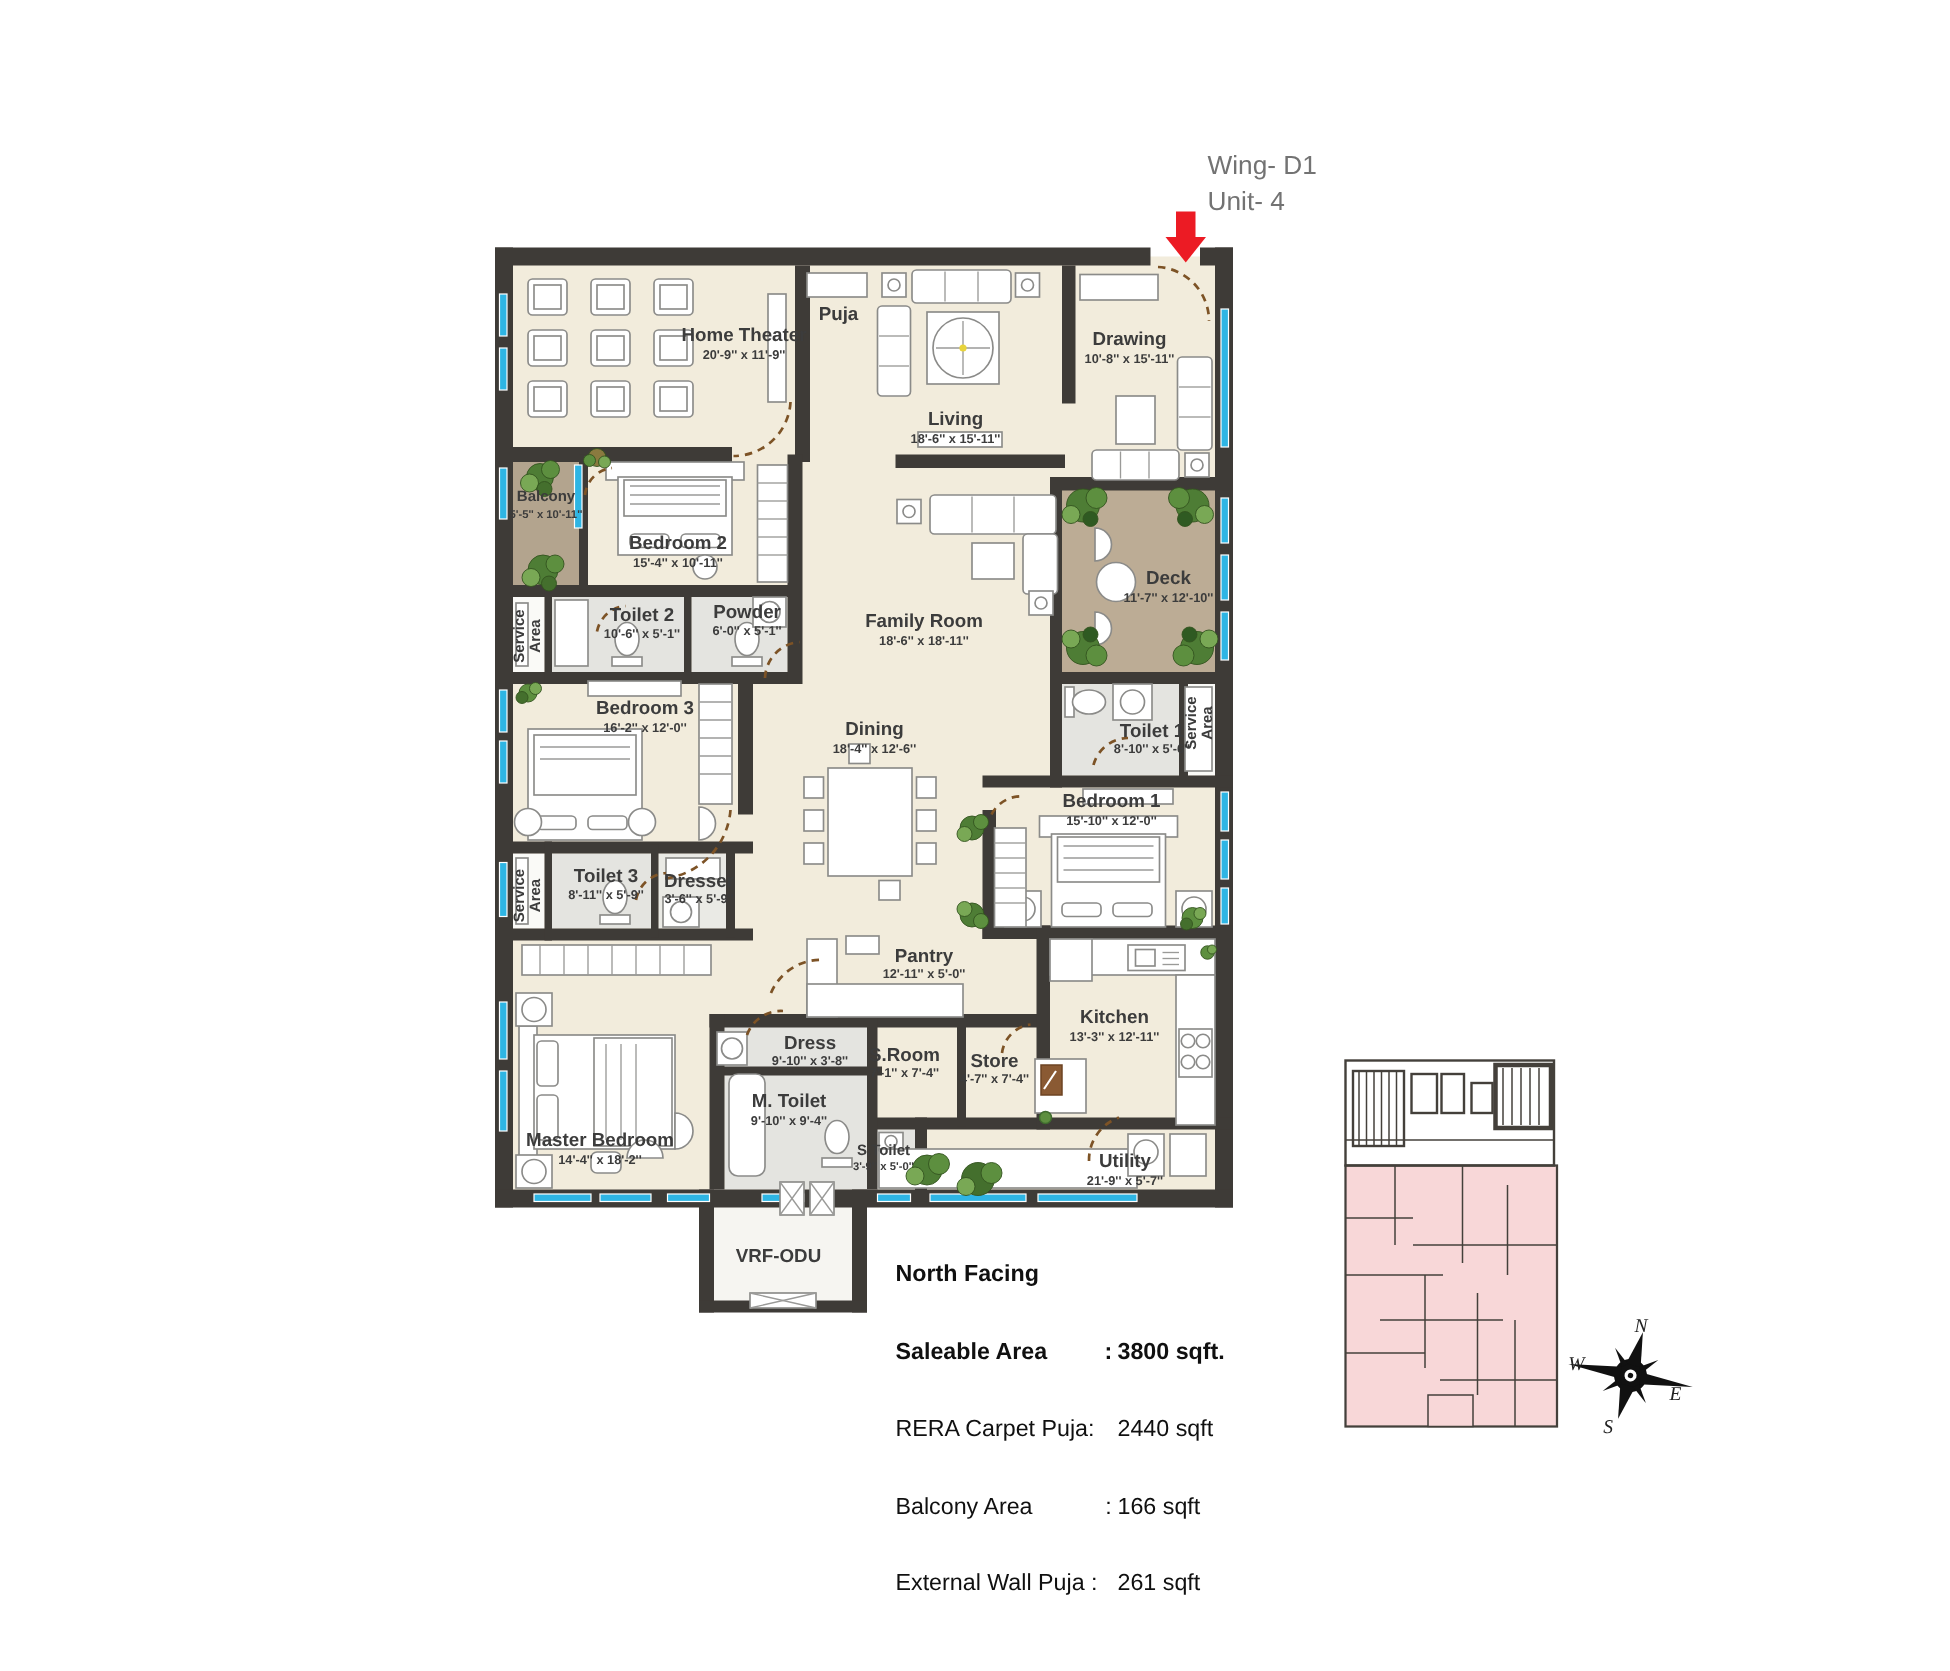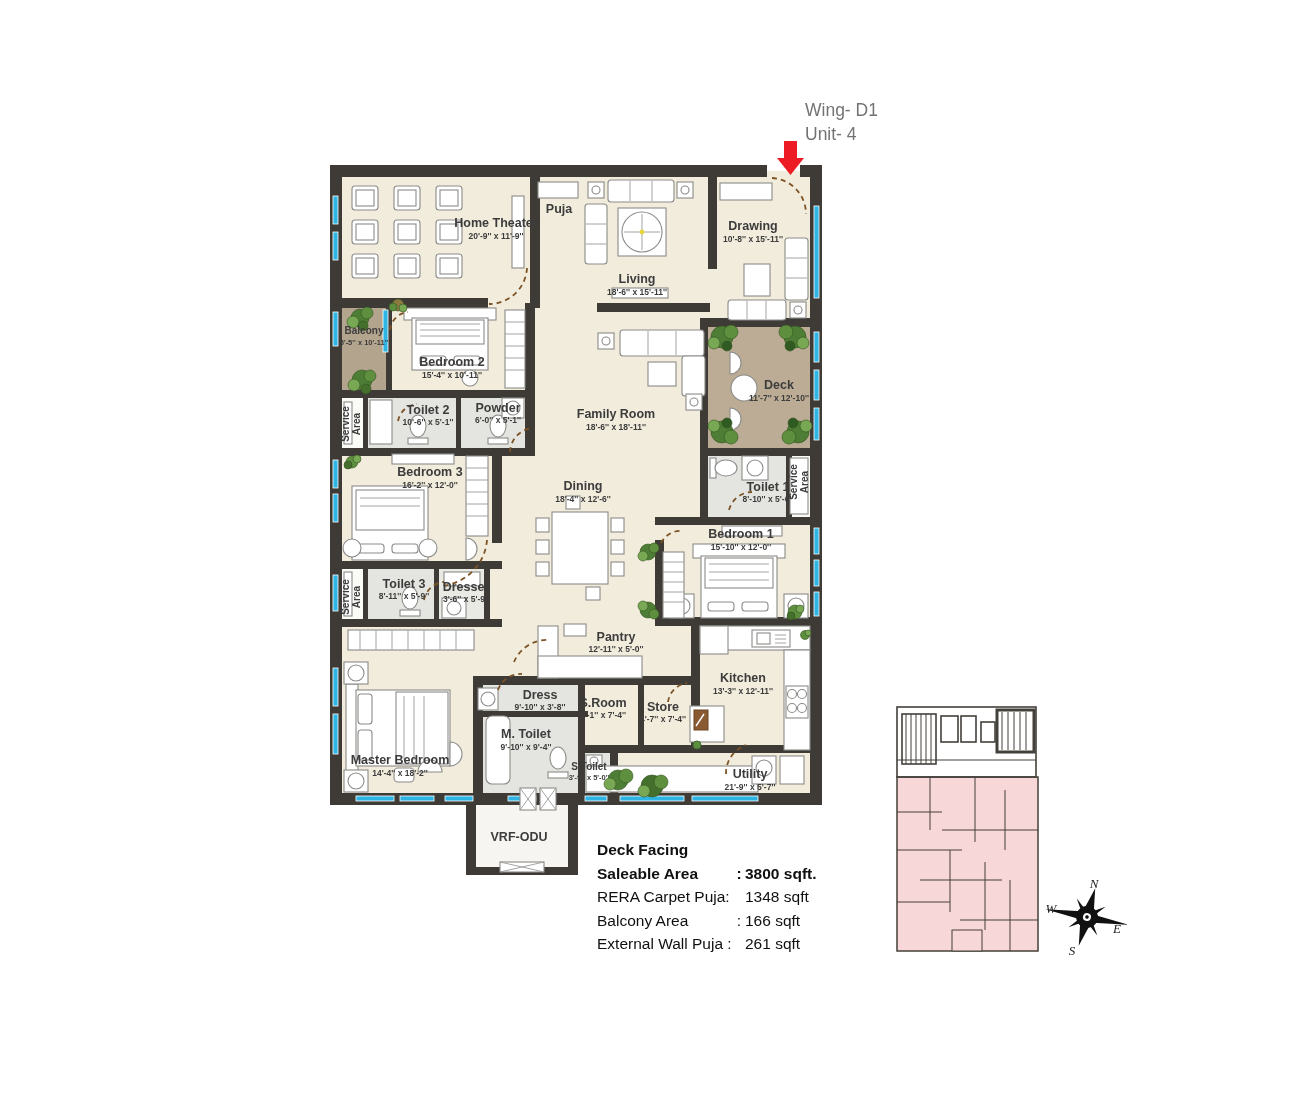--- a/index.html
+++ b/index.html
@@ -8,21 +8,21 @@
   svg text{font-family:"Liberation Sans",sans-serif;fill:#3c3c3c;}
   .rn{font-size:12.5px;font-weight:600;text-anchor:middle;}
   .rd{font-size:8.5px;font-weight:700;text-anchor:middle;}
   .rns{font-size:10px;font-weight:600;text-anchor:middle;}
   .rds{font-size:7.5px;font-weight:700;text-anchor:middle;}
   .svc{font-size:10px;font-weight:600;text-anchor:middle;}
   .compassL{font-size:13px;font-style:italic;font-family:"Liberation Serif",serif;text-anchor:middle;fill:#222;}
   #wingLabel{position:absolute;left:757px;top:98px;font-size:17.5px;color:#737373;line-height:24px;white-space:pre;margin-left:48px;}
   #infoBlock{position:absolute;left:597px;top:838px;color:#101010;font-size:15.5px;line-height:23.5px;}
   #infoBlock .hd{font-weight:700;}
-  .irow .lbl{display:inline-block;min-width:136px;}
+  .irow .lbl{display:inline-block;min-width:136px;margin-top:28px;}
   .irow .sep{display:inline-block;width:12px;text-align:center;}
   .irow.bold{font-weight:700;}
   .furn{fill:#ffffff;stroke:#8b8b89;stroke-width:1.1;}
   .grayline{stroke:#9a9a98;stroke-width:0.9;}
   .arc{fill:none;stroke:#7d5326;stroke-width:1.8;stroke-dasharray:5 4;}
   .win{stroke:#ffffff;stroke-width:0.8;}
   .kpw{stroke:#44403b;stroke-width:1.6;fill:none;}
   .kpt{stroke:#44403b;stroke-width:1;fill:none;}
 </style>
 </head>
@@ -608,26 +608,26 @@
         <circle r="1.8" fill="#111111"></circle>
       </g>
       <text class="compassL" x="1094" y="888">N</text>
       <text class="compassL" x="1051" y="913">W</text>
       <text class="compassL" x="1117" y="933">E</text>
       <text class="compassL" x="1072" y="955">S</text>
     </g>
   </svg>
 
   <div id="infoBlock">
-    <div class="hd">Deck Facing</div>
+    <div class="hd">North Facing</div>
     <div class="irow bold">
       <span class="lbl">Saleable Area</span><span class="sep">:</span><span class="val">3800 sqft.</span>
     </div>
     <div class="irow">
-      <span class="lbl">RERA Carpet Puja:</span><span class="sep"></span><span class="val">1348 sqft</span>
+      <span class="lbl">RERA Carpet Puja:</span><span class="sep"></span><span class="val">2440 sqft</span>
     </div>
     <div class="irow">
       <span class="lbl">Balcony Area</span><span class="sep">:</span><span class="val">166 sqft</span>
     </div>
     <div class="irow">
       <span class="lbl">External Wall Puja :</span><span class="sep"></span><span class="val">261 sqft</span>
     </div>
   </div>
 
 </div>

